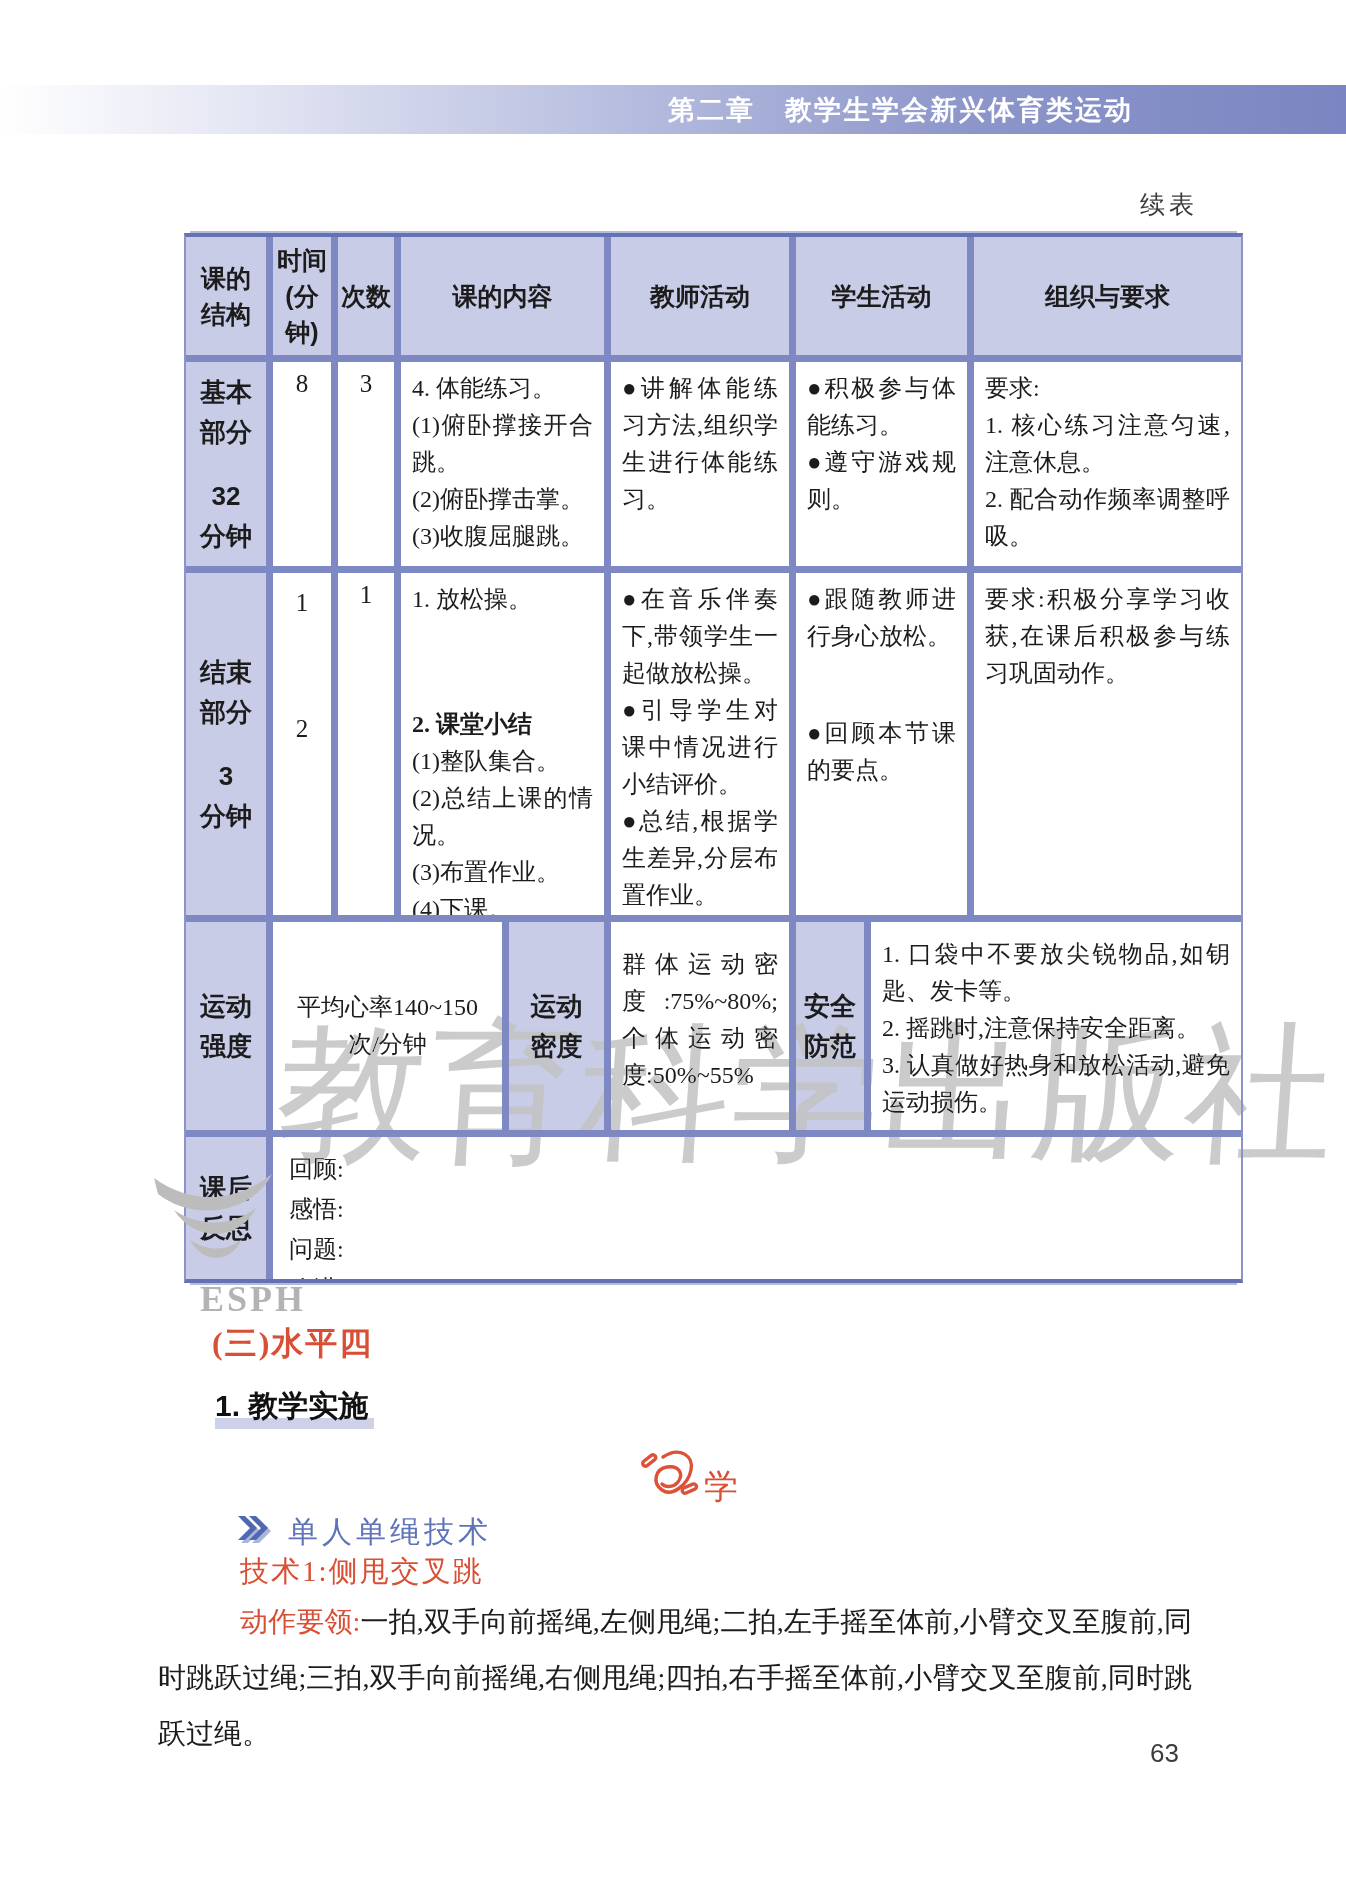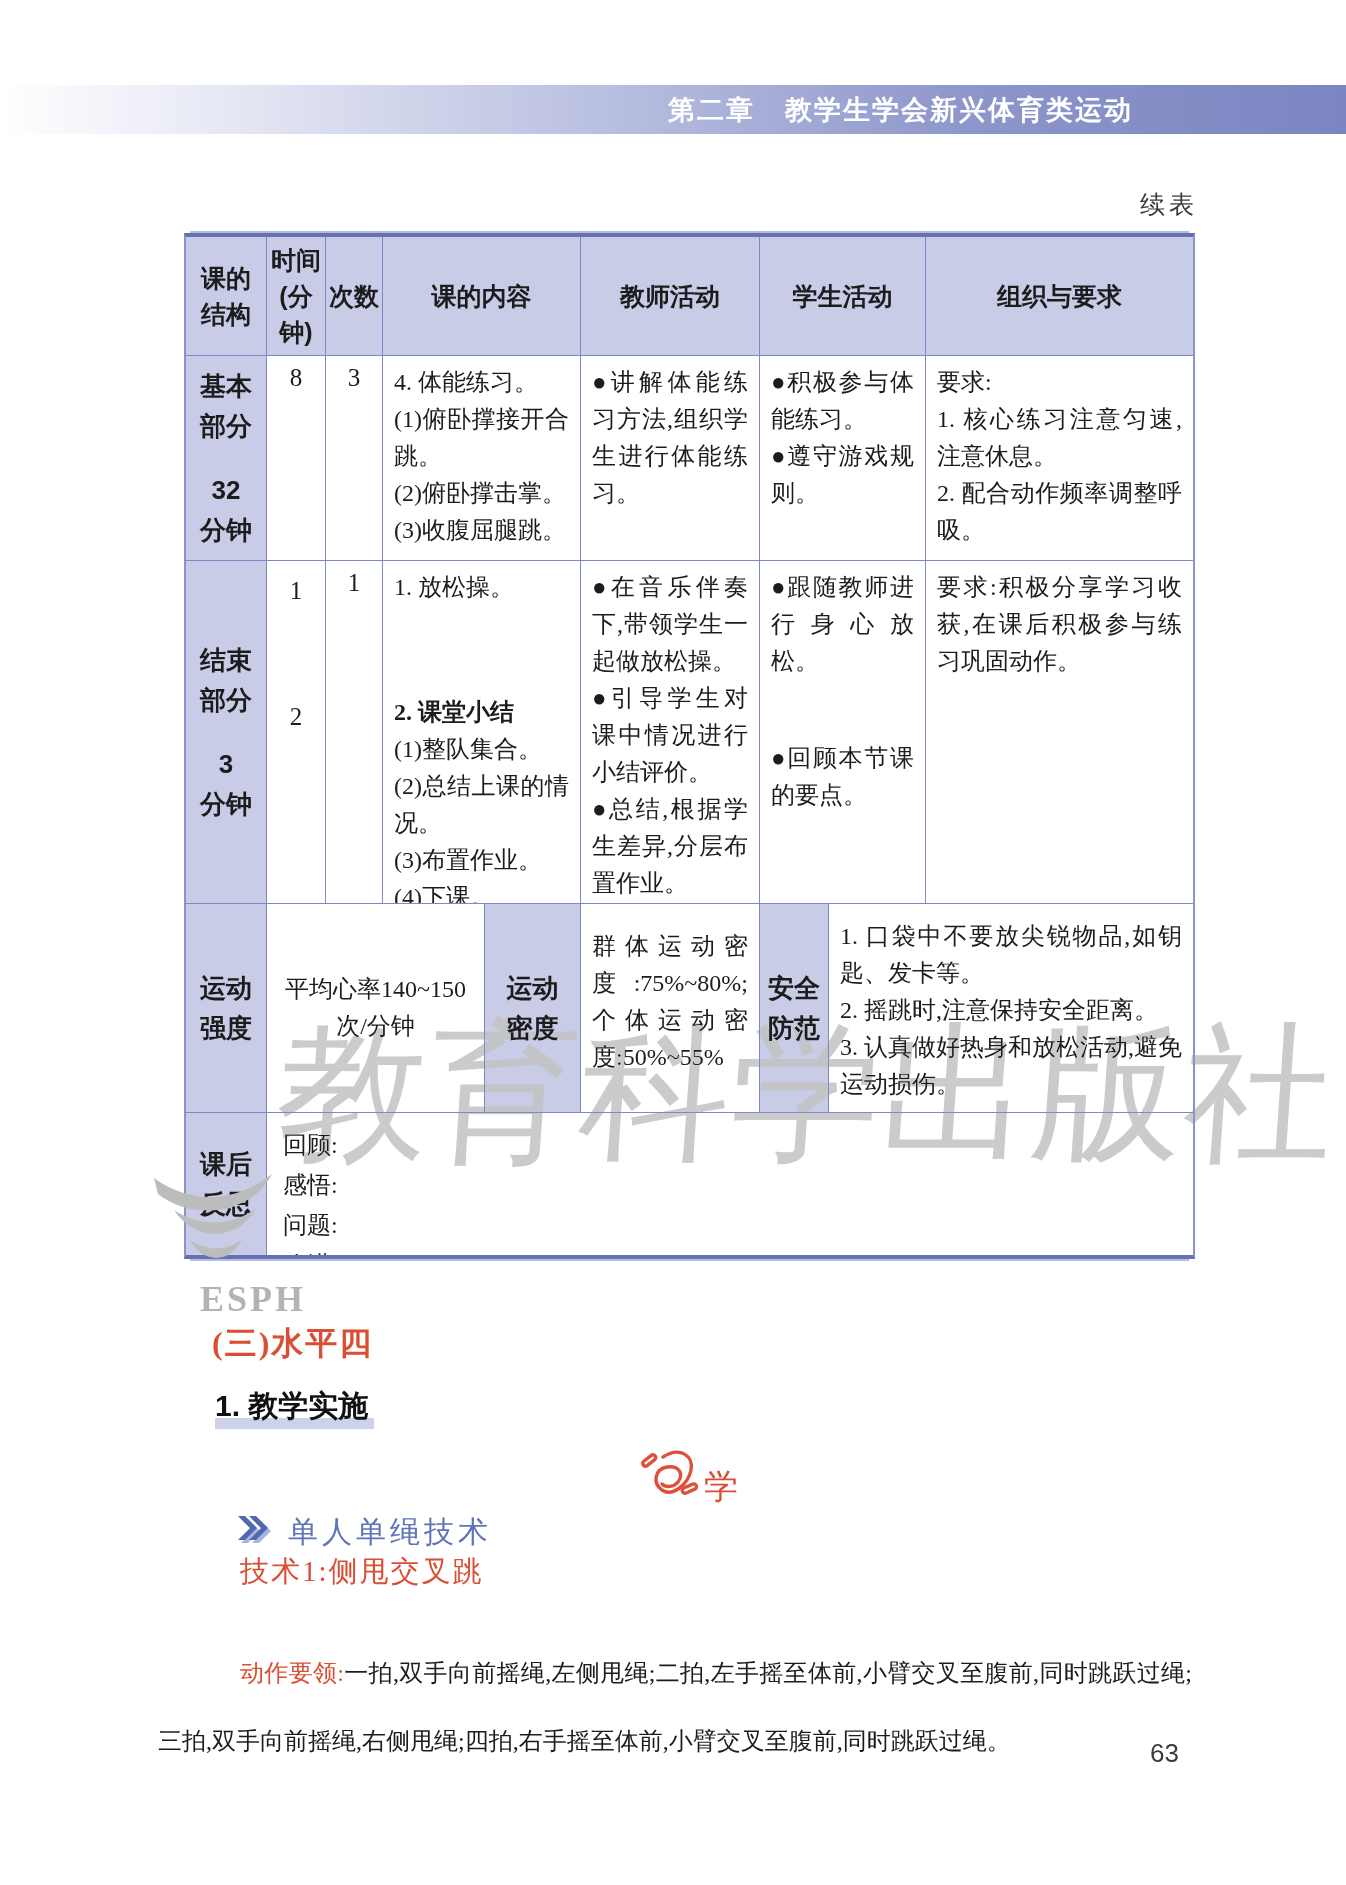--- a/index.html
+++ b/index.html
@@ -16,21 +16,21 @@
     font-family:"Liberation Sans","DejaVu Sans",sans-serif;}
 
   
   .cont-label{position:absolute;left:1088px;top:188px;width:110px;text-align:right;
     font-size:25px;color:#3a3a3a;letter-spacing:4px;}
 
   
   .lesson-table{position:absolute;left:184px;top:233px;display:grid;
     grid-template-columns:80px 58px 56px 101px 95px 178px 68px 96px 267px;
     grid-template-rows:118px 204px 342px 208px 142px;
-    gap:1px;background:#7e89c3;
+    gap:7px;background:#7e89c3;
     border-left:2px solid #8a94c9;border-right:2px solid #8a94c9;
     border-top:4px solid #6472b2;border-bottom:4px solid #6472b2;
     box-shadow:0 -8px 0 -6px #b6bcde,0 8px 0 -6px #b6bcde;}
   .cell{background:#fff;box-sizing:border-box;overflow:hidden;}
   .head,.lab{background:#c8cce7;display:flex;flex-direction:column;
     align-items:center;justify-content:center;text-align:center;
     font-family:"Liberation Sans","DejaVu Sans",sans-serif;font-weight:bold;}
   .head{font-size:25px;line-height:36px;}
   .lab{font-size:26px;line-height:40px;}
   .w2{display:block;width:2.2em;margin:0 auto;}
@@ -60,22 +60,22 @@
   .sub-heading{position:absolute;left:215px;top:1386px;font-size:30px;font-weight:bold;color:#111;
     font-family:"Liberation Sans","DejaVu Sans",sans-serif;
     background:linear-gradient(to bottom,transparent 72%,#cdd2ea 72%,#cdd2ea 96%,transparent 96%);
     padding:0 6px 4px 0;}
   .learn-badge{position:absolute;left:636px;top:1444px;display:flex;align-items:flex-end;}
   .learn-char{font-size:34px;color:#d94f35;margin-left:4px;margin-bottom:4px;
     font-family:"Liberation Sans","DejaVu Sans",sans-serif;}
   .topic-line{position:absolute;left:238px;top:1512px;display:flex;align-items:center;}
   .topic-text{font-size:30px;color:#5f74b8;letter-spacing:4px;margin-left:14px;}
   .technique{position:absolute;left:240px;top:1552px;font-size:29px;color:#d94f35;letter-spacing:2px;}
-  .keypoints{position:absolute;left:158px;top:1594px;width:1034px;font-size:24px;
-    line-height:68px;text-align:justify;text-indent:82px;color:#1c1c1c;margin-top:45px;}
+  .keypoints{position:absolute;left:158px;top:1594px;width:1034px;font-size:28px;
+    line-height:56px;text-align:justify;text-indent:82px;color:#1c1c1c;}
   .kp-label{color:#d94f35;}
   .page-num{position:absolute;left:1150px;top:1738px;font-size:26px;color:#3c3c3c;
     font-family:"Liberation Sans","DejaVu Sans",sans-serif;}
 </style>
 </head>
 <body>
 
 <div class="page">
 
   <div class="chapter-bar">

